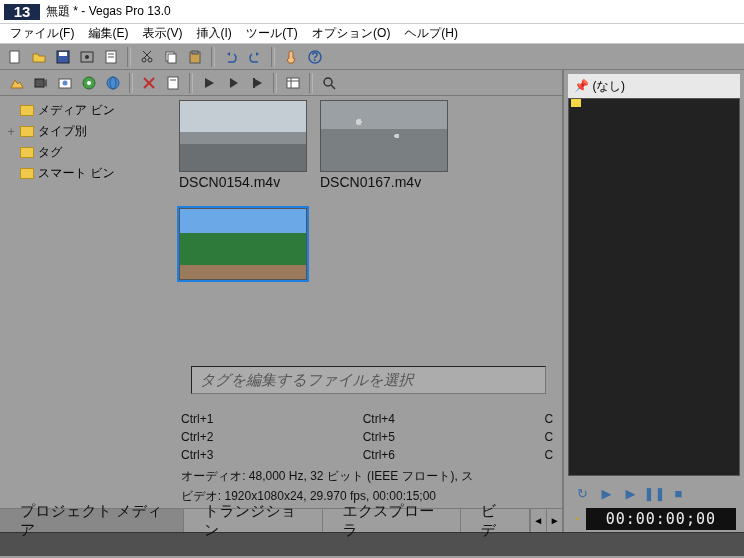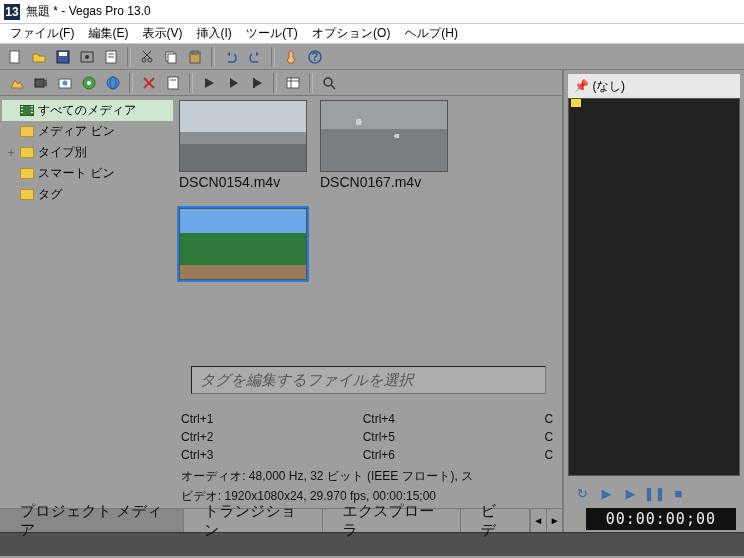--- a/index.html
+++ b/index.html
@@ -1,18 +1,18 @@
 <!DOCTYPE html>
 <html><head>
 <meta charset="utf-8">
 <style>
 *{margin:0;padding:0;box-sizing:border-box;font-family:"MS UI Gothic","Meiryo",sans-serif;font-size:12px;user-select:none}
 html,body{width:744px;height:558px;overflow:hidden;background:#9e9e9e}
 .titlebar{height:24px;background:#fff;display:flex;align-items:center;gap:6px;padding:0 4px;border-bottom:1px solid #ccc}
-.app-icon{width:16px;height:16px;background:#1a2a4a;display:flex;align-items:center;justify-content:center;color:#fff;font-size:12px;font-weight:bold}
+.app-icon{width:36px;height:16px;background:#1a2a4a;display:flex;align-items:center;justify-content:center;color:#fff;font-size:15px;font-weight:bold}
 .title-text{font-size:12px}
 .menubar{height:20px;background:#fff;display:flex;align-items:center;padding:0 4px;gap:2px;border-bottom:1px solid #ccc}
 .menu-item{padding:2px 6px;cursor:default}
 .toolbar1{height:26px;background:#9e9e9e;display:flex;align-items:center;padding:3px 4px;gap:2px;border-bottom:1px solid #7a7a7a}
 .tb-btn{width:22px;height:22px;display:flex;align-items:center;justify-content:center;cursor:pointer;border:1px solid transparent}
 .tb-sep{width:4px;height:20px;border-left:1px solid #7a7a7a;border-right:1px solid #b5b5b5;margin:0 3px}
 .workspace{display:flex;height:462px}
 .pm-panel{width:600px;background:#9e9e9e;display:flex;flex-direction:column;border-right:2px solid #7a7a7a}
 .pm-toolbar{height:26px;background:#9e9e9e;display:flex;align-items:center;padding:3px 6px;gap:2px;border-bottom:1px solid #7a7a7a}
 .pm-body{flex:1;display:flex;overflow:hidden}
@@ -226,40 +226,36 @@
       <div class="tb-btn">
           <svg class="svg" width="16" height="16">
             <circle cx="7" cy="7" r="4" fill="none" stroke="#333" stroke-width="1.5"></circle>
             <line x1="10" y1="10" x2="14" y2="14" stroke="#333" stroke-width="1.5"></line>
           </svg>
         </div>
     </div>
 
     <div class="pm-body">
       <div class="pm-tree">
-        <div class="tree-item sel">
-            <span class="film-ic"></span>
-            <span>すべてのメディア</span>
-          </div>
         <div class="tree-item">
             <span class="folder-ic"></span>
             <span>メディア ビン</span>
           </div>
         <div class="tree-item">
             <span class="exp">+</span>
             <span class="folder-ic"></span>
             <span>タイプ別</span>
           </div>
         <div class="tree-item">
             <span class="folder-ic"></span>
-            <span>スマート ビン</span>
+            <span>タグ</span>
           </div>
         <div class="tree-item">
             <span class="folder-ic"></span>
-            <span>タグ</span>
+            <span>スマート ビン</span>
           </div>
       </div>
 
       <div class="pm-right">
         <div class="thumbs">
           <div class="thumb-row">
             <div class="thumb">
               <div class="thumb-img th1"></div>
               <div class="thumb-label">DSCN0154.m4v</div>
             </div>

